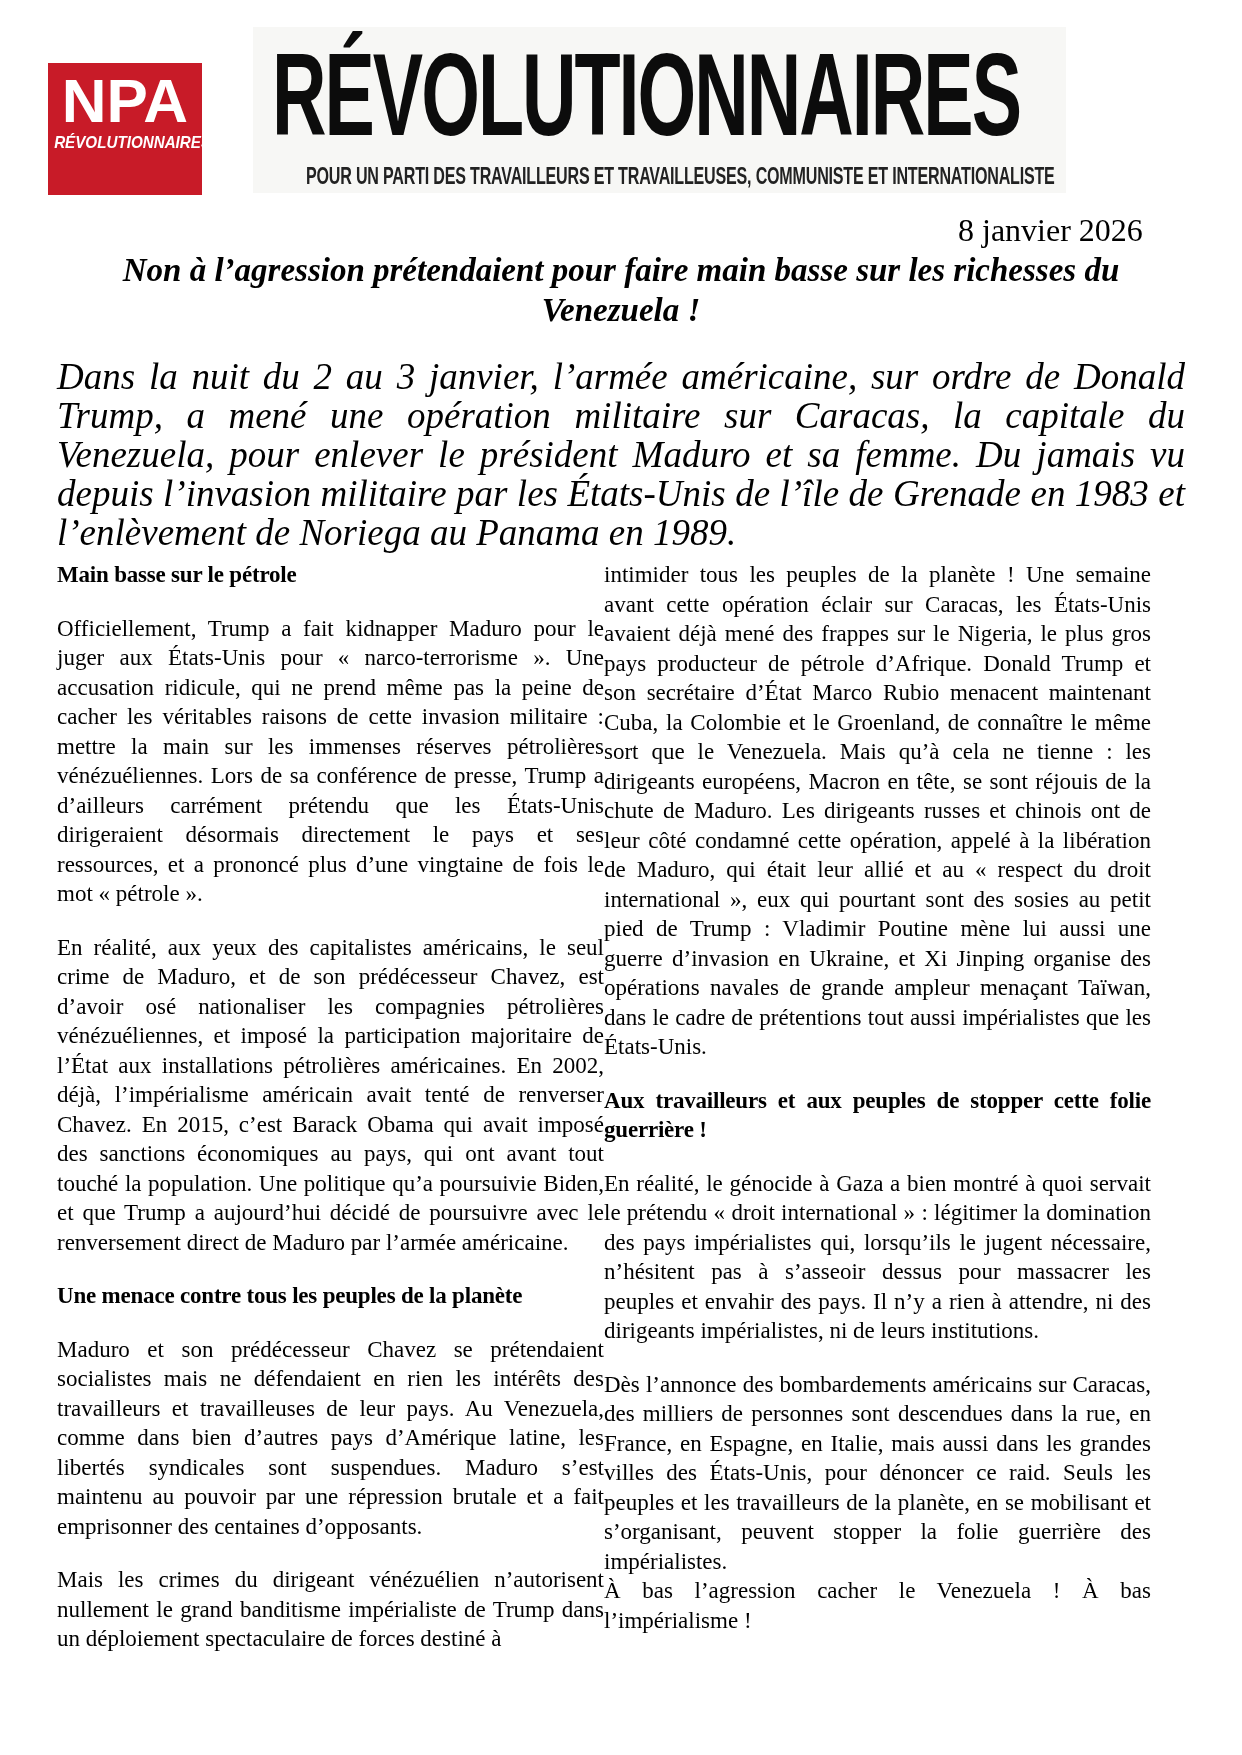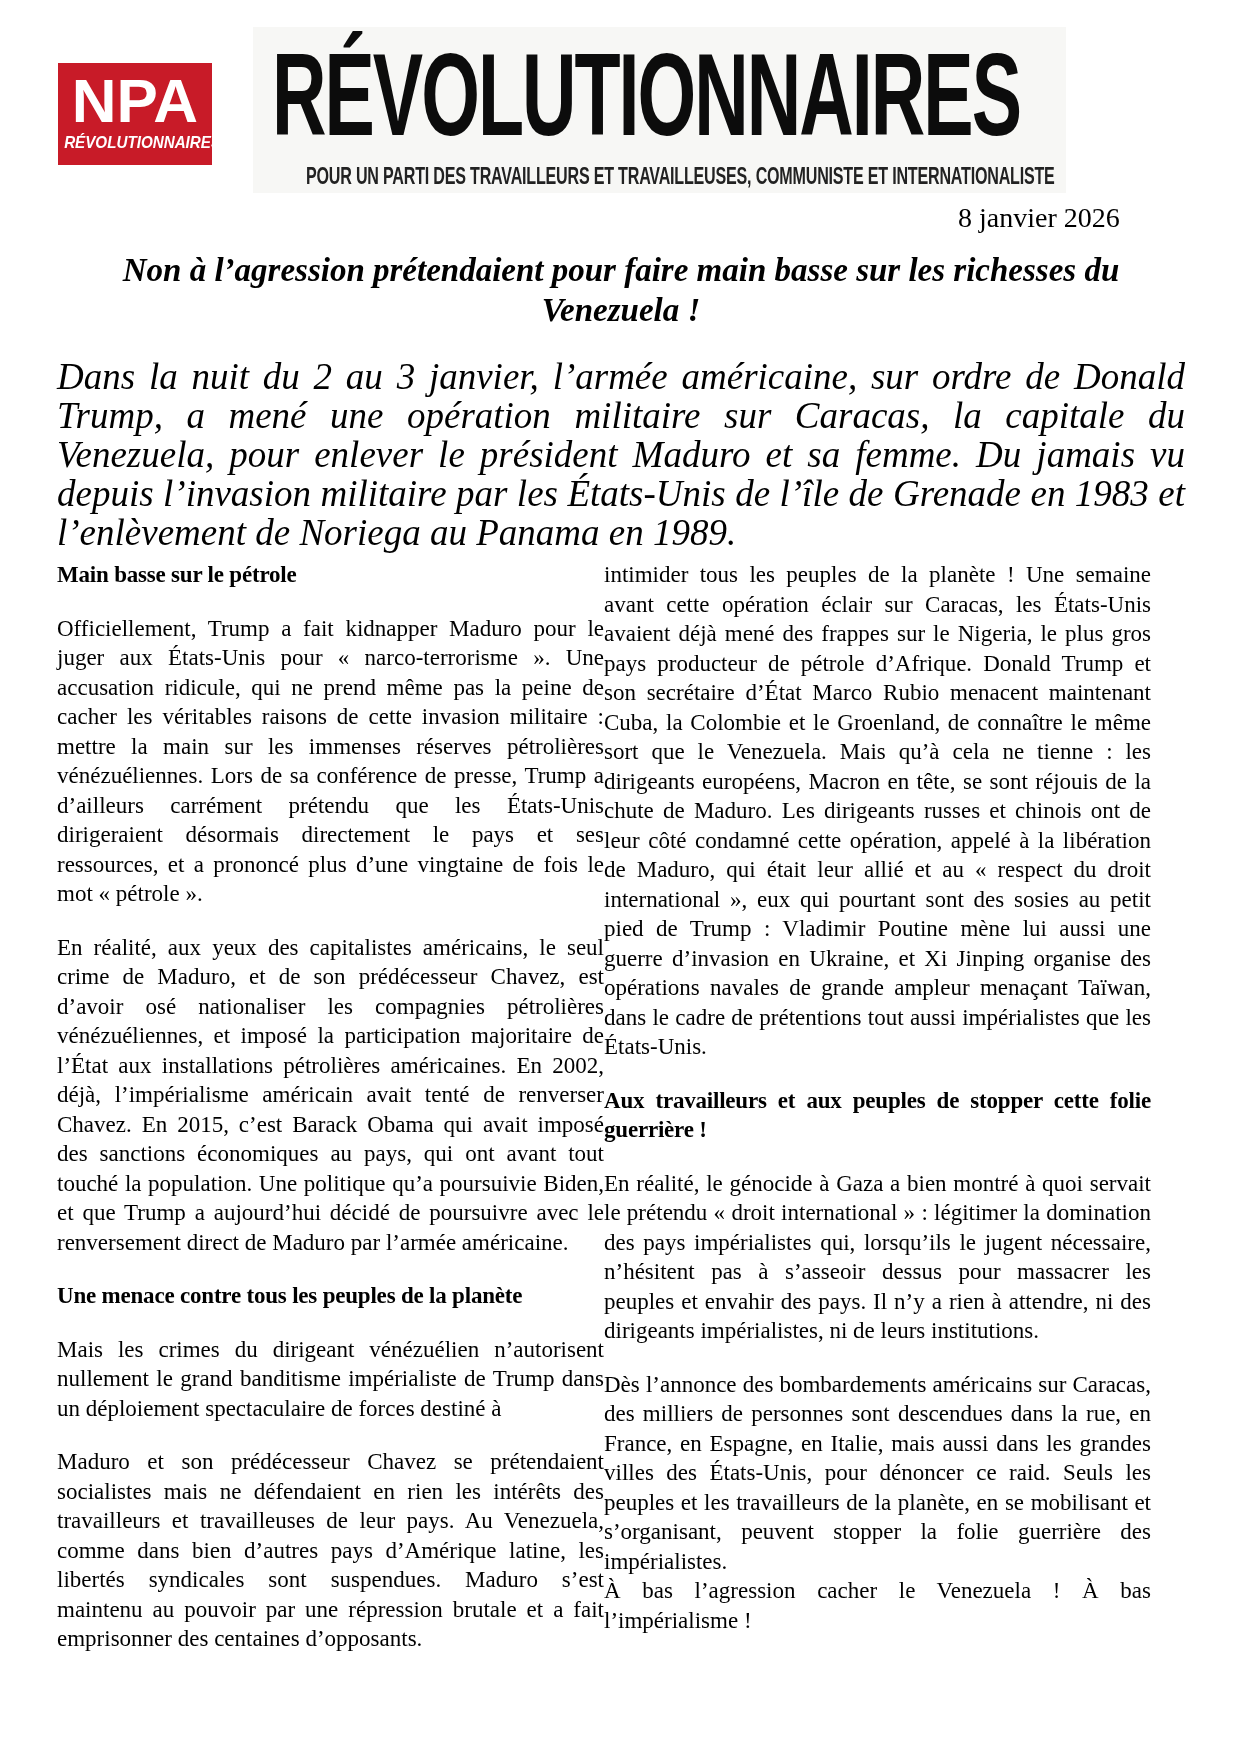--- a/index.html
+++ b/index.html
@@ -14,22 +14,22 @@
   }
 
   
   .header { position: relative; height: 196px; }
   .masthead-bg {
     position: absolute; left: 253px; top: 27px;
     width: 813px; height: 166px;
     background: #f7f7f5;
   }
   .logo {
-    position: absolute; left: 58px; top: 63px;
-    width: 154px; height: 102px;
+    position: absolute; left: 48px; top: 63px;
+    width: 154px; height: 132px;
     background: #c81b28;
     color: #ffffff;
     text-align: center;
     font-family: "Liberation Sans", "DejaVu Sans", sans-serif;
   }
   .logo-acronym {
     display: block;
     margin-top: 8px;
     font-size: 62px; line-height: 60px;
     font-weight: 700; letter-spacing: 0px;
@@ -64,22 +64,22 @@
   }
 
   
   .meta-row { position: relative; height: 32px; margin-top: 6px; }
   .bulletin-line {
     position: absolute; left: 476px; top: 0;
     font-size: 25px; line-height: 30px;
     white-space: nowrap;
   }
   .issue-date {
-    position: absolute; left: 958px; top: 2px;
-    font-size: 28px; line-height: 28px;
+    position: absolute; left: 958px; top: 14px;
+    font-size: 32px; line-height: 28px;
     white-space: nowrap;
   }
 
   
   .main { padding: 0 57px; }
   .headline {
     margin: 16px auto 27px auto;
     max-width: 1110px;
     font-size: 33px; line-height: 40px;
     font-weight: 700; font-style: italic;
@@ -133,22 +133,22 @@
 
     <p class="intro">Dans la nuit du 2 au 3 janvier, l’armée américaine, sur ordre de Donald Trump, a mené une opération militaire sur Caracas, la capitale du Venezuela, pour enlever le président Maduro et sa femme. Du jamais vu depuis l’invasion militaire par les États-Unis de l’île de Grenade en 1983 et l’enlèvement de Noriega au Panama en 1989.</p>
 
     <div class="columns">
 
       <div class="col">
         <h3>Main basse sur le pétrole</h3>
         <p>Officiellement, Trump a fait kidnapper Maduro pour le juger aux États-Unis pour « narco-terrorisme ». Une accusation ridicule, qui ne prend même pas la peine de cacher les véritables raisons de cette invasion militaire : mettre la main sur les immenses réserves pétrolières vénézuéliennes. Lors de sa conférence de presse, Trump a d’ailleurs carrément prétendu que les États-Unis dirigeraient désormais directement le pays et ses ressources, et a prononcé plus d’une vingtaine de fois le mot « pétrole ».</p>
         <p>En réalité, aux yeux des capitalistes américains, le seul crime de Maduro, et de son prédécesseur Chavez, est d’avoir osé nationaliser les compagnies pétrolières vénézuéliennes, et imposé la participation majoritaire de l’État aux installations pétrolières américaines. En 2002, déjà, l’impérialisme américain avait tenté de renverser Chavez. En 2015, c’est Barack Obama qui avait imposé des sanctions économiques au pays, qui ont avant tout touché la population. Une politique qu’a poursuivie Biden, et que Trump a aujourd’hui décidé de poursuivre avec le renversement direct de Maduro par l’armée américaine.</p>
         <h3>Une menace contre tous les peuples de la planète</h3>
+        <p>Maduro et son prédécesseur Chavez se prétendaient socialistes mais ne défendaient en rien les intérêts des travailleurs et travailleuses de leur pays. Au Venezuela, comme dans bien d’autres pays d’Amérique latine, les libertés syndicales sont suspendues. Maduro s’est maintenu au pouvoir par une répression brutale et a fait emprisonner des centaines d’opposants.</p>
         <p>Mais les crimes du dirigeant vénézuélien n’autorisent nullement le grand banditisme impérialiste de Trump dans un déploiement spectaculaire de forces destiné à</p>
-        <p>Maduro et son prédécesseur Chavez se prétendaient socialistes mais ne défendaient en rien les intérêts des travailleurs et travailleuses de leur pays. Au Venezuela, comme dans bien d’autres pays d’Amérique latine, les libertés syndicales sont suspendues. Maduro s’est maintenu au pouvoir par une répression brutale et a fait emprisonner des centaines d’opposants.</p>
       </div>
 
       <div class="col">
         <p>intimider tous les peuples de la planète ! Une semaine avant cette opération éclair sur Caracas, les États-Unis avaient déjà mené des frappes sur le Nigeria, le plus gros pays producteur de pétrole d’Afrique. Donald Trump et son secrétaire d’État Marco Rubio menacent maintenant Cuba, la Colombie et le Groenland, de connaître le même sort que le Venezuela. Mais qu’à cela ne tienne : les dirigeants européens, Macron en tête, se sont réjouis de la chute de Maduro. Les dirigeants russes et chinois ont de leur côté condamné cette opération, appelé à la libération de Maduro, qui était leur allié et au « respect du droit international », eux qui pourtant sont des sosies au petit pied de Trump : Vladimir Poutine mène lui aussi une guerre d’invasion en Ukraine, et Xi Jinping organise des opérations navales de grande ampleur menaçant Taïwan, dans le cadre de prétentions tout aussi impérialistes que les États-Unis.</p>
         <h3>Aux travailleurs et aux peuples de stopper cette folie guerrière !</h3>
         <p>En réalité, le génocide à Gaza a bien montré à quoi servait le prétendu « droit international » : légitimer la domination des pays impérialistes qui, lorsqu’ils le jugent nécessaire, n’hésitent pas à s’asseoir dessus pour massacrer les peuples et envahir des pays. Il n’y a rien à attendre, ni des dirigeants impérialistes, ni de leurs institutions.</p>
         <p class="no-gap">Dès l’annonce des bombardements américains sur Caracas, des milliers de personnes sont descendues dans la rue, en France, en Espagne, en Italie, mais aussi dans les grandes villes des États-Unis, pour dénoncer ce raid. Seuls les peuples et les travailleurs de la planète, en se mobilisant et s’organisant, peuvent stopper la folie guerrière des impérialistes.</p>
         <p>À bas l’agression cacher le Venezuela ! À bas l’impérialisme !</p>
       </div>
 

